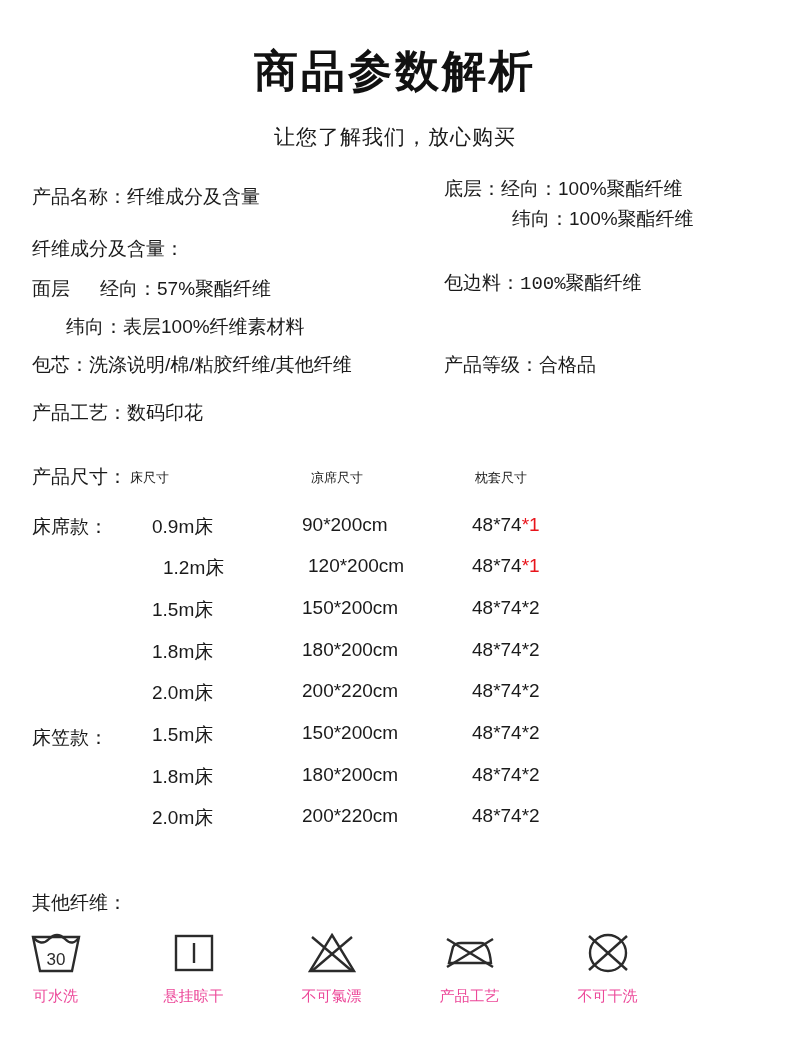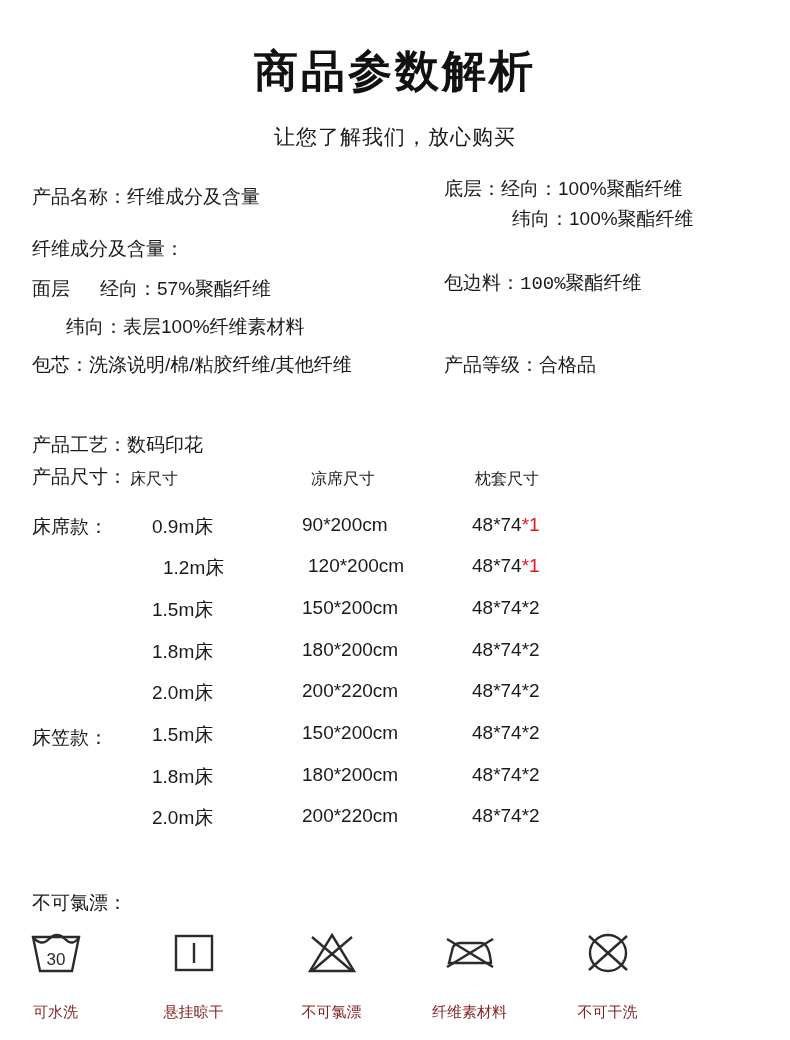--- a/index.html
+++ b/index.html
@@ -59,21 +59,21 @@
     position: relative;
     margin-top: 0;
     padding: 0 32px;
     font-size: 19px;
   }
   .sz {
     position: absolute;
     white-space: nowrap;
   }
   .sz-head {
-    font-size: 16px;
+    font-size: 13px;
   }
   .red {
     color: #e8141b;
   }
 
   
   .wash-label {
     position: absolute;
     left: 32px;
     top: 890px;
@@ -94,23 +94,23 @@
     flex-direction: column;
     align-items: center;
   }
   .icon-glyph {
     height: 54px;
     display: flex;
     align-items: center;
     justify-content: center;
   }
   .icon-cap {
-    margin-top: 24px;
+    margin-top: 8px;
     font-size: 15px;
-    color: #7f1d1d;
+    color: #ec4899;
     white-space: nowrap;
   }
 </style>
 </head>
 <body>
 
 <div class="page">
 
   <h1 class="title">商品参数解析</h1>
   <div class="subtitle">让您了解我们，放心购买</div>
@@ -128,21 +128,21 @@
 
     <div class="row" style="left:444px; top:88px;font-family:Liberation Mono, monospace;">包边料：100%聚酯纤维</div>
 
     <div class="row" style="left:32px; top:92px;">面层</div>
     <div class="row" style="left:100px; top:92px;">经向：57%聚酯纤维</div>
     <div class="row" style="left:66px; top:130px;">纬向：表层100%纤维素材料</div>
 
     <div class="row" style="left:32px; top:168px;">包芯：洗涤说明/棉/粘胶纤维/其他纤维</div>
     <div class="row" style="left:444px; top:168px;text-align:center;">产品等级：合格品</div>
 
-    <div class="row" style="left:32px; top:216px;margin-top:32px;">
+    <div class="row" style="left:32px; top:216px;">
       <span>产品工艺：</span><span>数码印花</span>
     </div>
   </div>
 
   <div class="sizes">
 
     <div class="sz" style="left:32px; top:277px;">产品尺寸：</div>
     <div class="sz sz-head" style="left:130px; top:282px;">床尺寸</div>
     <div class="sz sz-head" style="left:311px; top:282px;">凉席尺寸</div>
     <div class="sz sz-head" style="left:475px; top:282px;">枕套尺寸</div>
@@ -177,21 +177,21 @@
 
     <div class="sz" style="left:152px; top:577px;">1.8m床</div>
     <div class="sz" style="left:302px; top:577px;">180*200cm</div>
     <div class="sz" style="left:472px; top:577px;"><span>48*74</span><span>*</span><span>2</span></div>
 
     <div class="sz" style="left:152px; top:618px;">2.0m床</div>
     <div class="sz" style="left:302px; top:618px;">200*220cm</div>
     <div class="sz" style="left:472px; top:618px;"><span>48*74</span><span>*</span><span>2</span></div>
   </div>
 
-  <div class="wash-label">不可氯漂：</div>
+  <div class="wash-label">其他纤维：</div>
 
   <div class="icons">
 
     <div class="icon-cell">
       <div class="icon-glyph">
         <svg width="58" height="50" viewBox="0 0 58 50">
           <path d="M6 10 L52 10 L45 44 L13 44 Z" fill="none" stroke="#2b2b2b" stroke-width="2.4"></path>
           <path d="M6 10 Q14 20 22 12 Q30 4 38 12 Q46 20 52 10" fill="none" stroke="#2b2b2b" stroke-width="2.4"></path>
           <text x="29" y="38" font-family="'Liberation Sans', sans-serif" font-size="17" text-anchor="middle" fill="#2b2b2b">30</text>
         </svg>
@@ -221,21 +221,21 @@
     </div>
 
     <div class="icon-cell">
       <div class="icon-glyph">
         <svg width="58" height="50" viewBox="0 0 58 50">
           <path d="M8 36 L12 20 Q14 16 20 16 L40 16 Q48 16 50 36 Z" fill="none" stroke="#2b2b2b" stroke-width="2.4"></path>
           <line x1="6" y1="12" x2="52" y2="40" stroke="#2b2b2b" stroke-width="2.4"></line>
           <line x1="52" y1="12" x2="6" y2="40" stroke="#2b2b2b" stroke-width="2.4"></line>
         </svg>
       </div>
-      <div class="icon-cap">纤维素材料</div>
+      <div class="icon-cap">产品工艺</div>
     </div>
 
     <div class="icon-cell">
       <div class="icon-glyph">
         <svg width="52" height="50" viewBox="0 0 52 50">
           <circle cx="26" cy="26" r="18" fill="none" stroke="#2b2b2b" stroke-width="2.4"></circle>
           <line x1="7" y1="9" x2="45" y2="43" stroke="#2b2b2b" stroke-width="2.4"></line>
           <line x1="45" y1="9" x2="7" y2="43" stroke="#2b2b2b" stroke-width="2.4"></line>
         </svg>
       </div>

